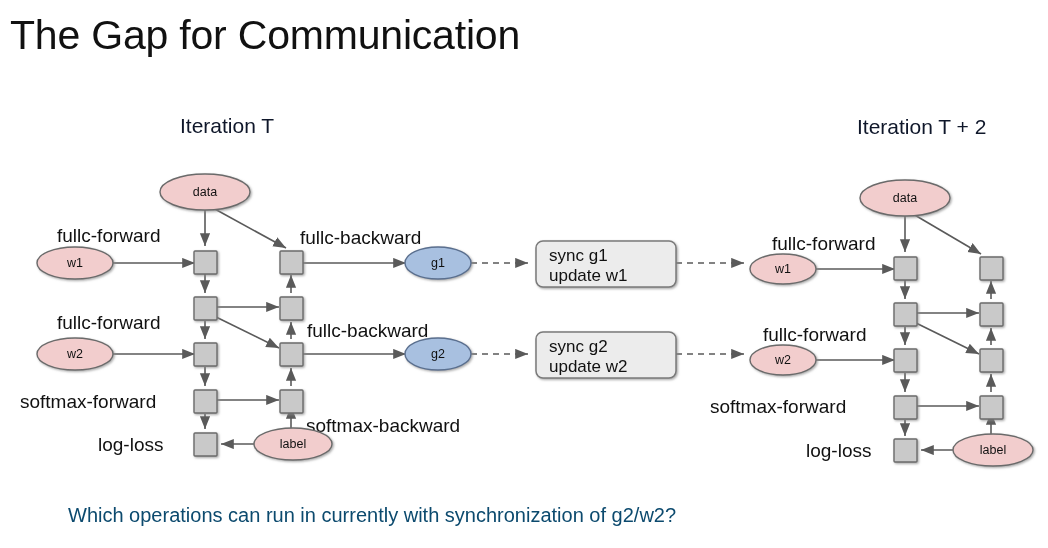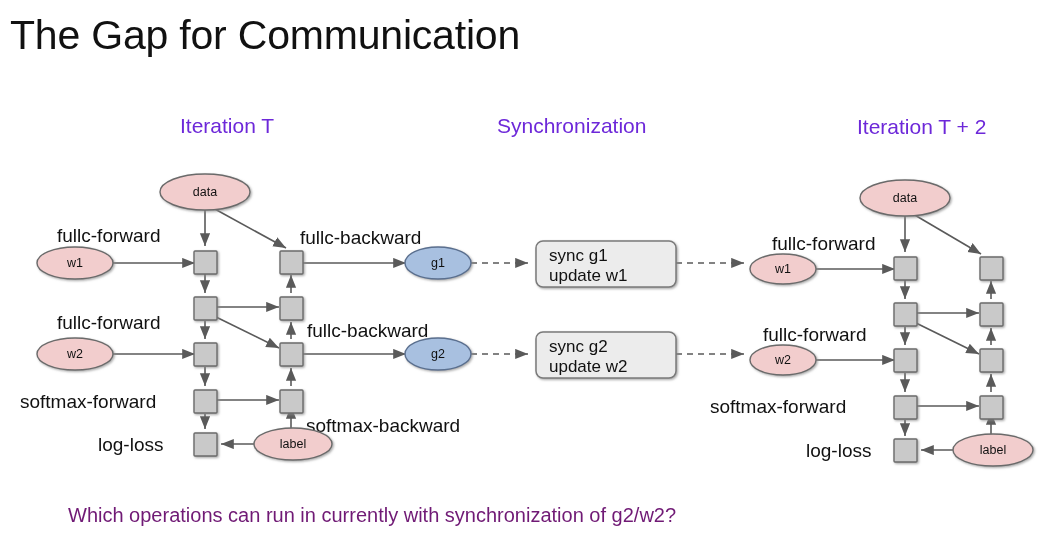--- a/index.html
+++ b/index.html
@@ -27,33 +27,33 @@
     top: 12px;
     font-size: 41px;
     font-weight: 400;
     letter-spacing: -0.2px;
     color: #111111;
     white-space: nowrap;
   }
   .col-header {
     position: absolute;
     font-size: 21px;
-    color: #6d28d9;
+    color: #0f172a;
     white-space: nowrap;
   }
   #hdr-iter-t   { left: 180px; top: 114px; }
   #hdr-sync     { left: 497px; top: 114px; }
   #hdr-iter-t1  { left: 857px; top: 115px; }
 
   #caption {
     position: absolute;
     left: 68px;
     top: 504px;
     font-size: 20px;
-    color: #701a75;
+    color: #0c4a6e;
     white-space: nowrap;
   }
 
   
   #graph {
     position: absolute;
     left: 0;
     top: 0;
     width: 1048px;
     height: 548px;
@@ -77,21 +77,20 @@
   }
 </style>
 </head>
 <body>
 
 <div id="slide">
 
   <div id="title">The Gap for Communication</div>
 
   <div class="col-header" id="hdr-iter-t">Iteration T</div>
-  <div class="col-header" id="hdr-sync">Synchronization</div>
   <div class="col-header" id="hdr-iter-t1">Iteration T + 2</div>
 
   <div class="op-label" style="left:57px;  top:225px;">fullc-forward</div>
   <div class="op-label" style="left:57px;  top:312px;">fullc-forward</div>
   <div class="op-label" style="left:20px;  top:391px;">softmax-forward</div>
   <div class="op-label" style="left:98px;  top:434px;">log-loss</div>
   <div class="op-label" style="left:300px; top:227px;">fullc-backward</div>
   <div class="op-label" style="left:307px; top:320px;">fullc-backward</div>
   <div class="op-label" style="left:306px; top:387px;margin-top:28px;">softmax-backward</div>
 

